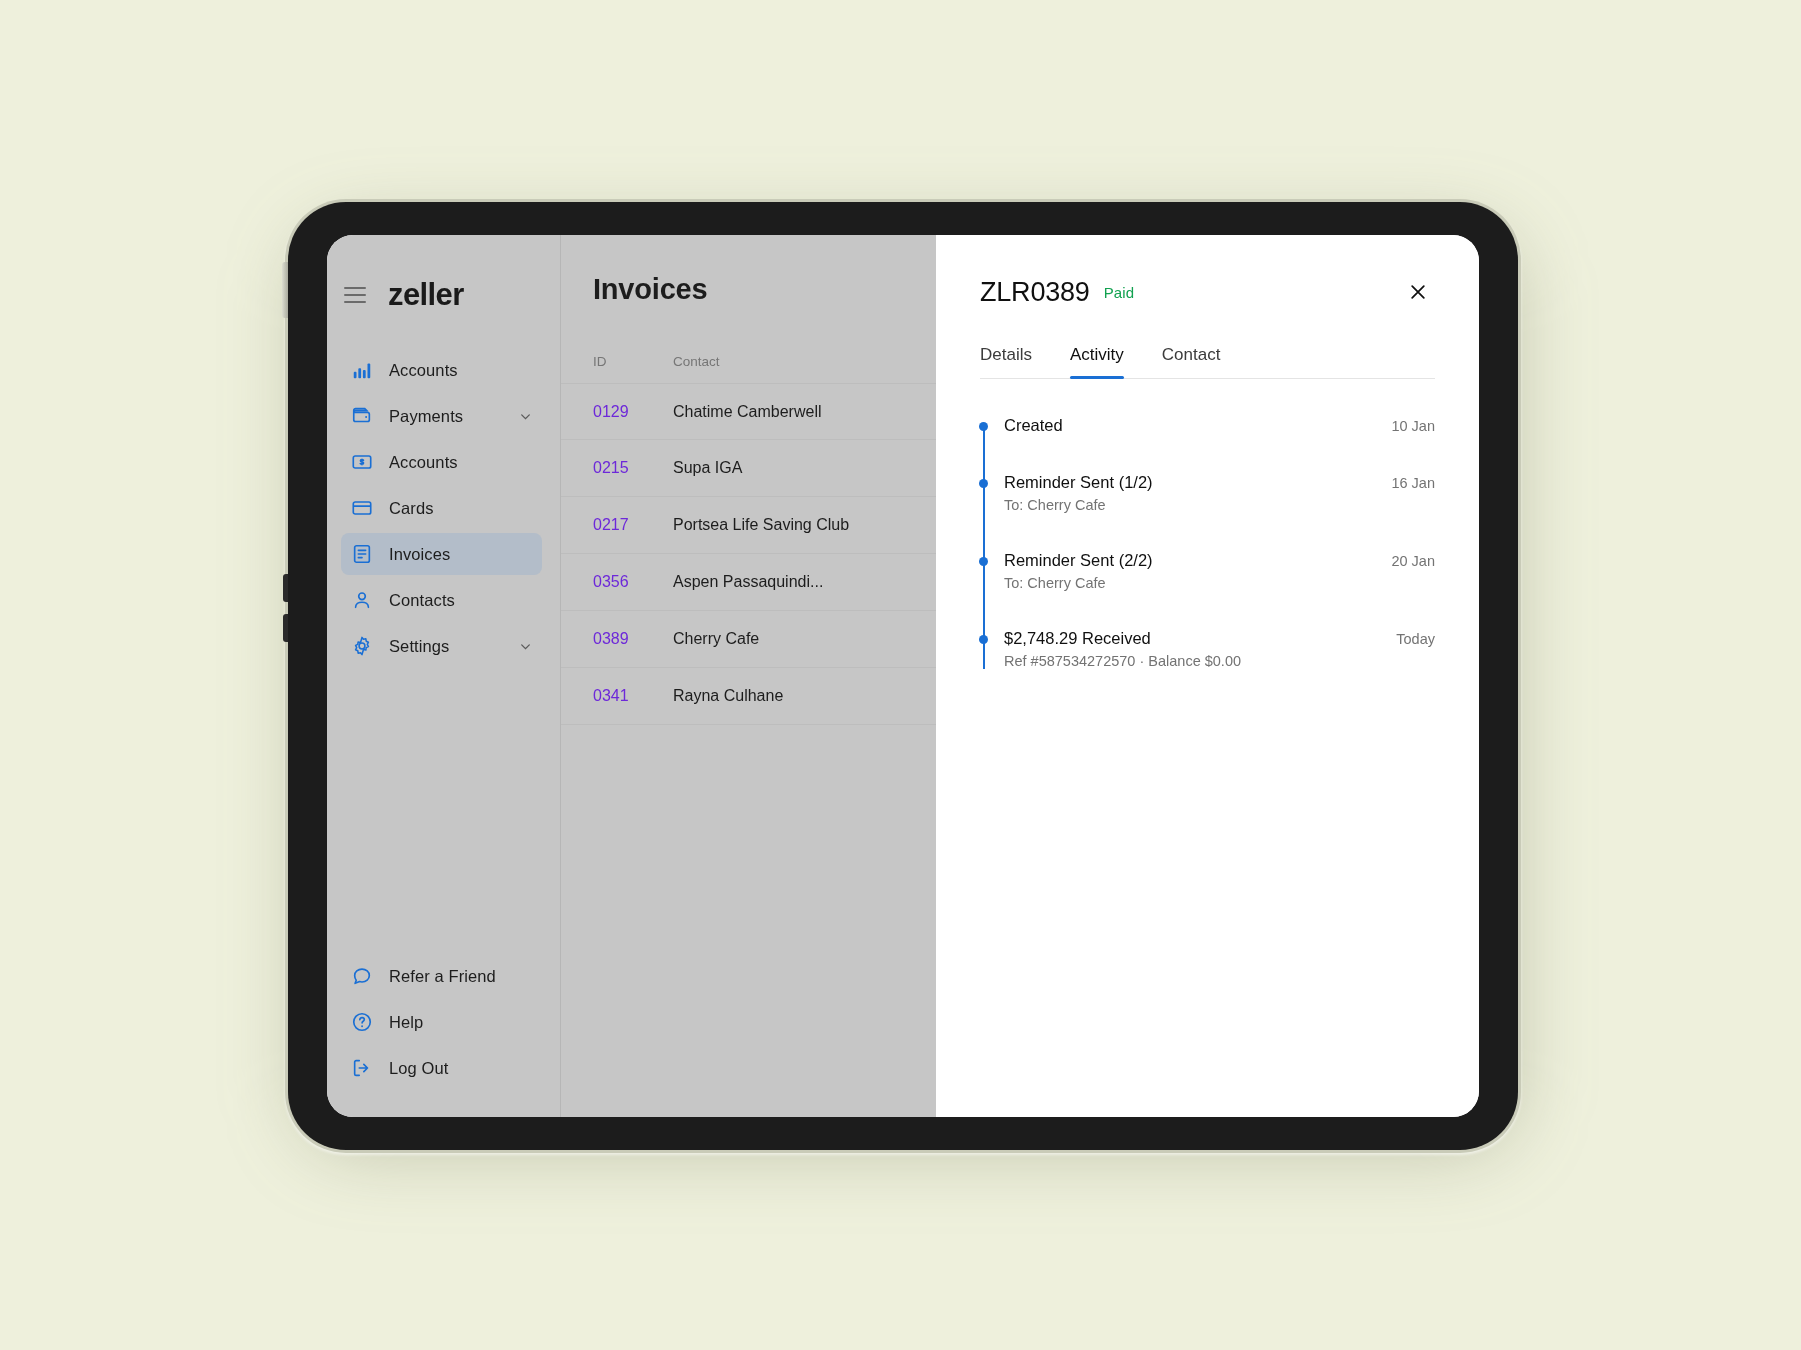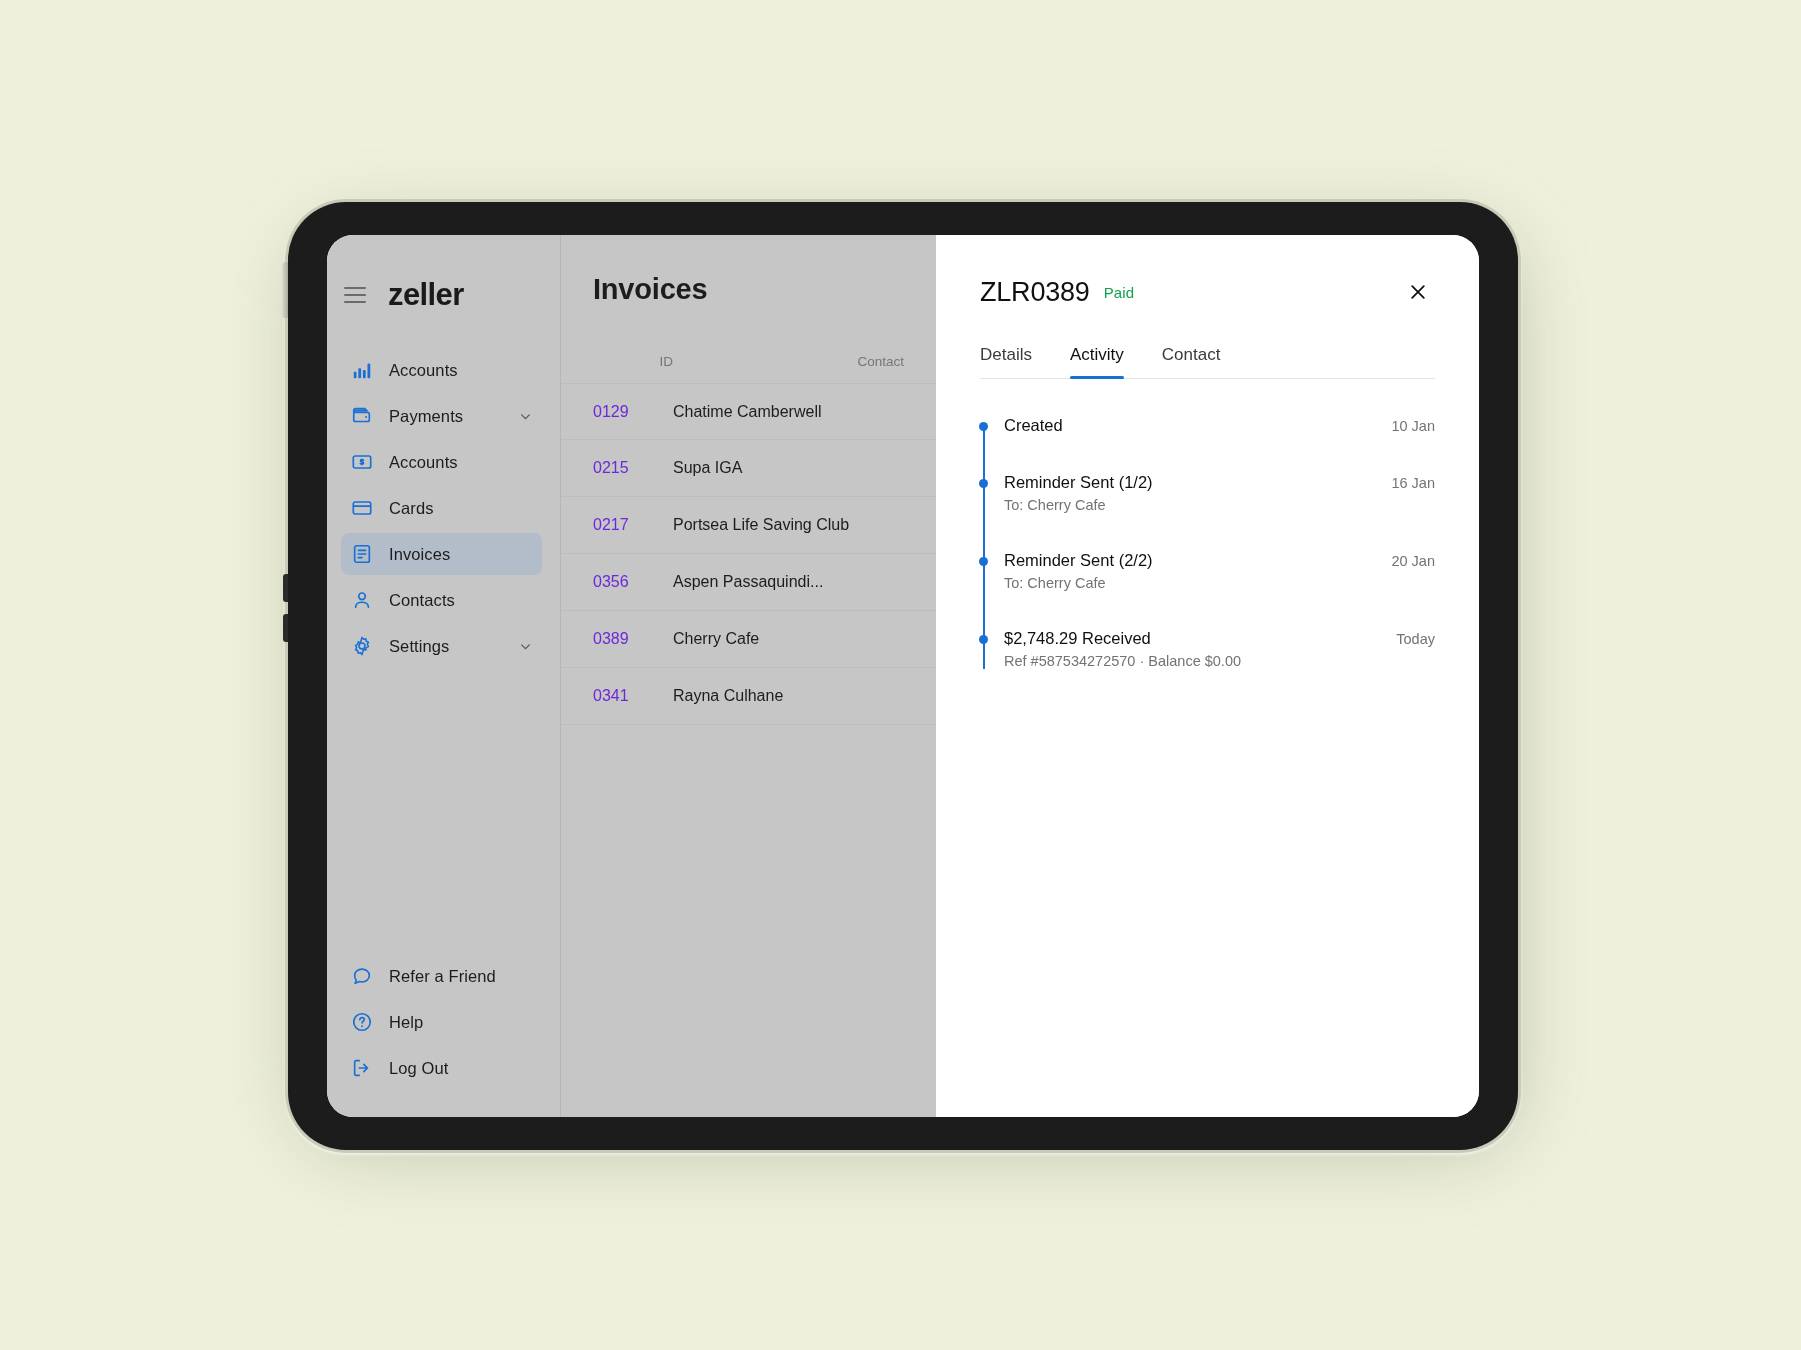--- a/index.html
+++ b/index.html
@@ -186,21 +186,20 @@
     font-size: 29px;
     color: #1d1d1d;
     padding: 0 0 0 32px;
     letter-spacing: -0.2px;
   }
   .list-head {
     display: flex;
     padding: 48px 32px 0 32px;
     font-size: 13.5px;
     color: #767676;
-    text-align: right;
   }
   .col-id { width: 80px; flex: 0 0 80px; }
   .col-contact { flex: 1; }
 
   .list-rows { margin-top: 14px; }
   .row {
     display: flex;
     align-items: center;
     height: 57px;
     padding: 0 32px;

